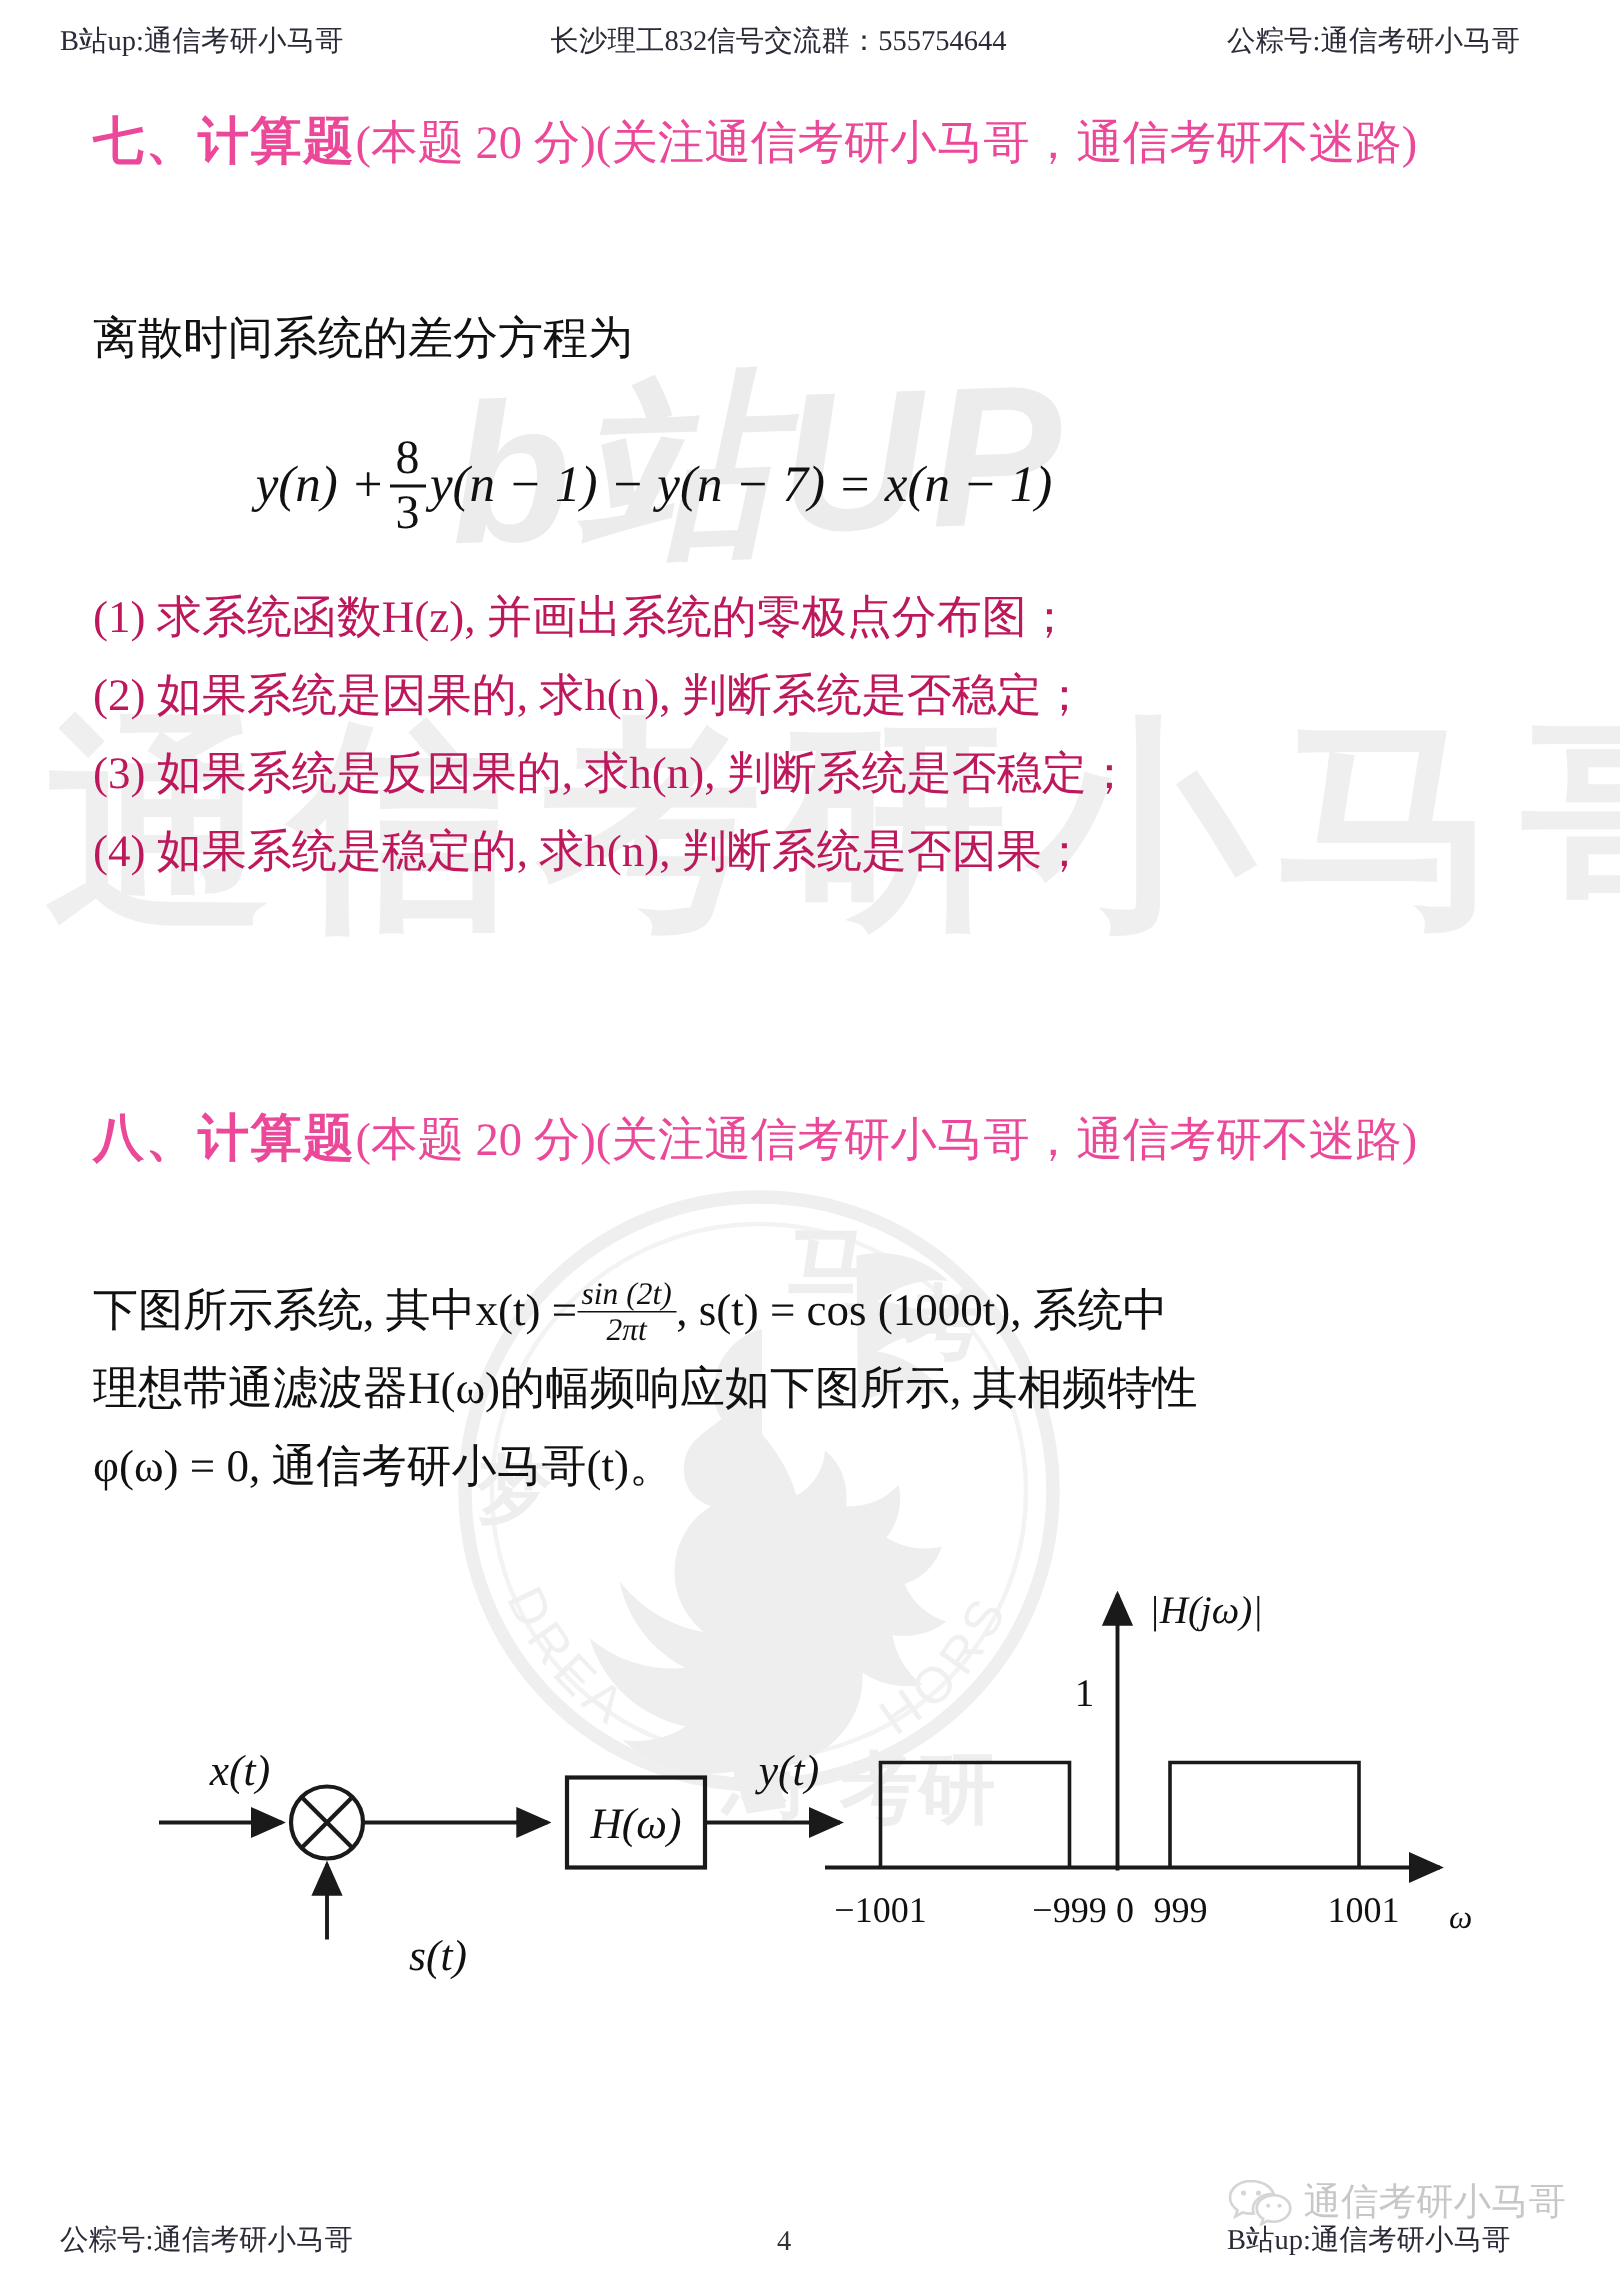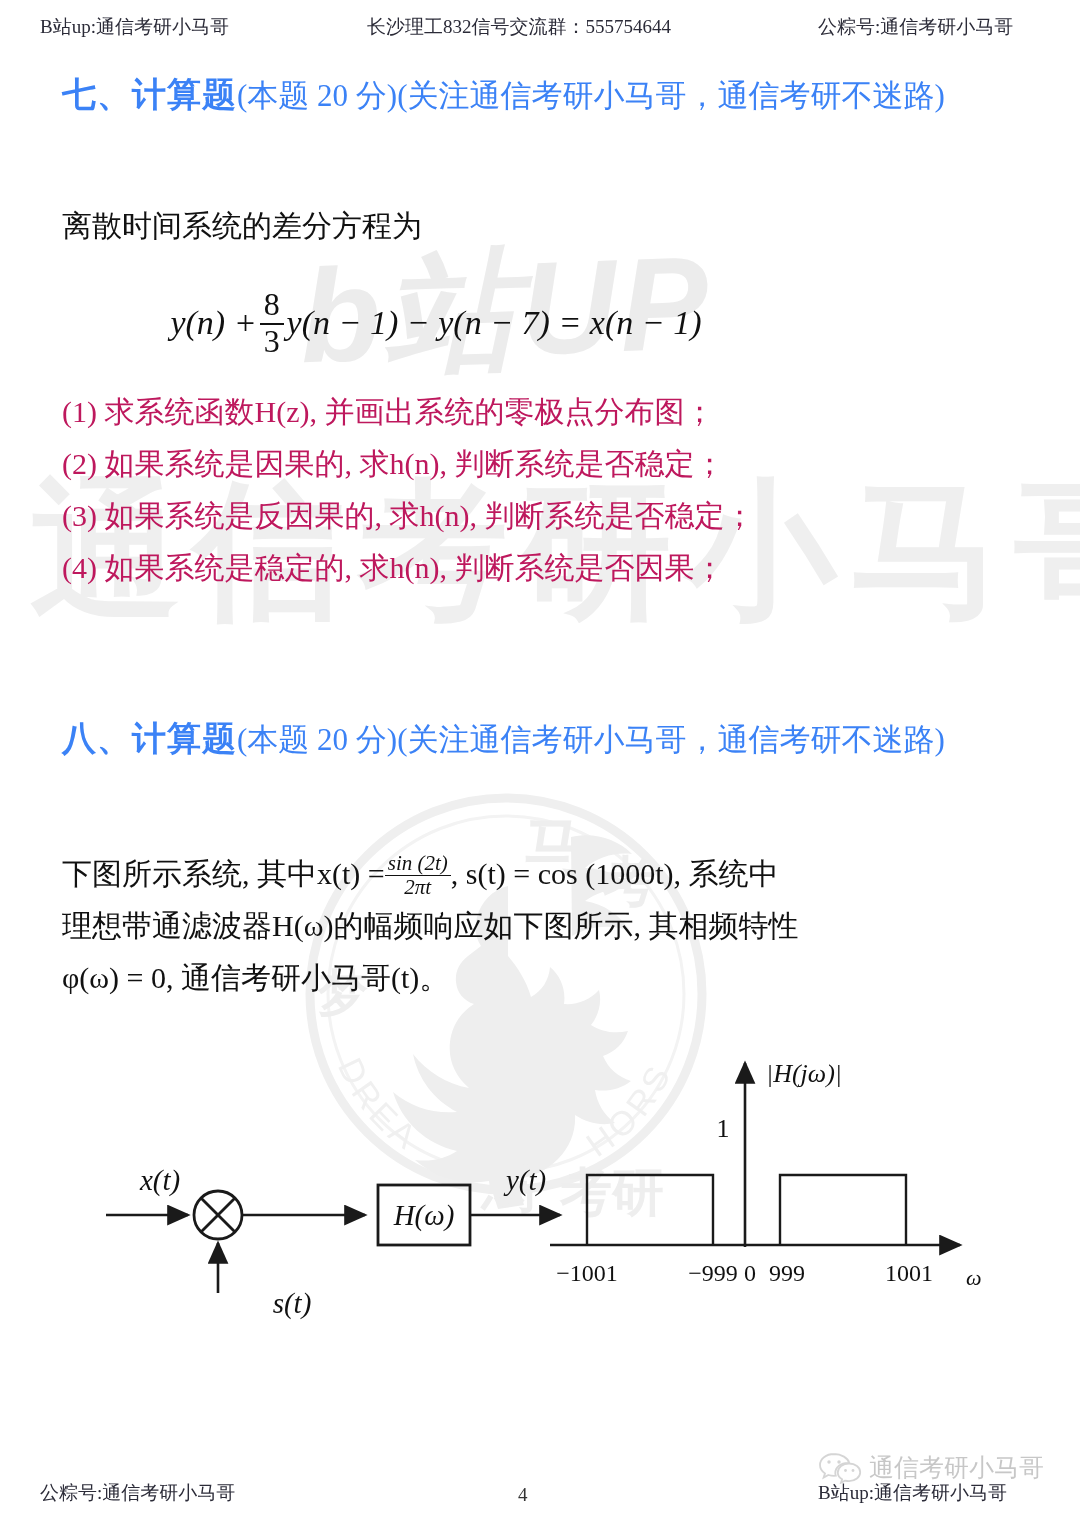--- a/index.html
+++ b/index.html
@@ -102,21 +102,21 @@
 
   
   .content { position: absolute; inset: 0; z-index: 2; }
 
   .qhead {
     position: absolute;
     left: 62px;
     width: 960px;
     font-size: 31px;
     line-height: 54px;
-    color: #3b82f6;
+    color: #ec4899;
     font-family: "Liberation Serif", serif;
   }
   .qhead .bold {
     font-weight: 700;
     font-size: 34px;
     letter-spacing: 1px;
   }
 
   .para {
     position: absolute;
@@ -241,21 +241,21 @@
       <span class="it">y(n) +</span><span class="frac"><span class="num">8</span><span class="den">3</span></span><span class="it">y(n − 1) − y(n − 7) =</span> <span class="it">x(n − 1)</span>
     </div>
 
     <div class="items" style="top:386px;">
       <div class="item">(1) 求系统函数H(z), 并画出系统的零极点分布图；</div>
       <div class="item">(2) 如果系统是因果的, 求h(n), 判断系统是否稳定；</div>
       <div class="item">(3) 如果系统是反因果的, 求h(n), 判断系统是否稳定；</div>
       <div class="item">(4) 如果系统是稳定的, 求h(n), 判断系统是否因果；</div>
     </div>
 
-    <div class="qhead" style="top:712px;">
+    <div class="qhead" style="top:733px;">
       <span class="bold">八、计算题</span><span>(本题 20 分)</span><span>(关注通信考研小马哥，通信考研不迷路)</span>
     </div>
 
     <div class="para" style="top:848px;">
       <div><span>下图所示系统, 其中x(t) =</span><span class="frac-sm"><span class="num it">sin (2t)</span><span class="den it">2πt</span></span><span>, s(t) = cos (1000t), 系统中</span></div>
       <div>理想带通滤波器H(ω)的幅频响应如下图所示, 其相频特性</div>
       <div>φ(ω) = 0, 通信考研小马哥(t)。</div>
     </div>
 
     <div class="figure">

